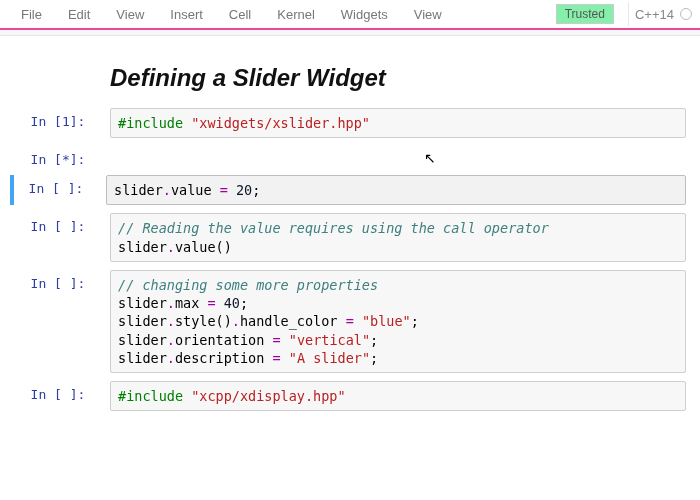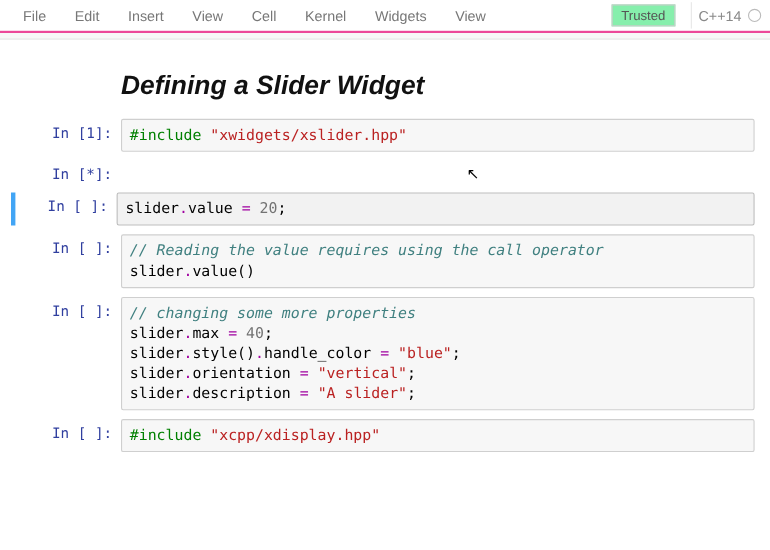--- a/index.html
+++ b/index.html
@@ -65,21 +65,21 @@
   .notebook {
     padding: 20px 14px 0 14px;
   }
   .cell {
     display: flex;
     margin-bottom: 8px;
   }
   .prompt-col {
     width: 96px;
     flex-shrink: 0;
-    text-align: right;
+    text-align: center;
     padding-right: 8px;
     padding-top: 6px;
     font-family: monospace;
     font-size: 13px;
     color: #303F9F;
   }
   .input-area {
     flex: 1;
     border: 1px solid #cfcfcf;
     border-radius: 2px;
@@ -107,40 +107,40 @@
     font-weight: 700;
     color: #111;
     padding: 4px 0 2px 0;
   }
   
   .tok-pp   { color: #008000; }            
   .tok-str  { color: #BA2121; }            
   .tok-cmt  { color: #408080; font-style: italic; }
   .tok-type { color: #008000; }            
   .tok-angle{ color: #A000A0; }            
-  .tok-num  { color: #737373; }
+  .tok-num  { color: #0f172a; }
   .tok-op   { color: #A000A0; }
   .cursor-arrow {
     position: absolute;
     left: 424px;
     top: 150px;
     font-size: 14px;
     color: #000;
     pointer-events: none;
   }
 </style>
 </head>
 <body>
 
 <div class="menubar">
   <div class="left">
     <div class="menu-item">File</div>
     <div class="menu-item">Edit</div>
+    <div class="menu-item">View</div>
     <div class="menu-item">Insert</div>
-    <div class="menu-item">View</div>
     <div class="menu-item">Cell</div>
     <div class="menu-item">Kernel</div>
     <div class="menu-item">Widgets</div>
     <div class="menu-item">View</div>
   </div>
   <div class="spacer"></div>
   <button class="trusted-btn">Trusted</button>
   <div class="divider-v"></div>
   <span class="kernel-name">C++14</span>
   <span class="kernel-dot"></span>

